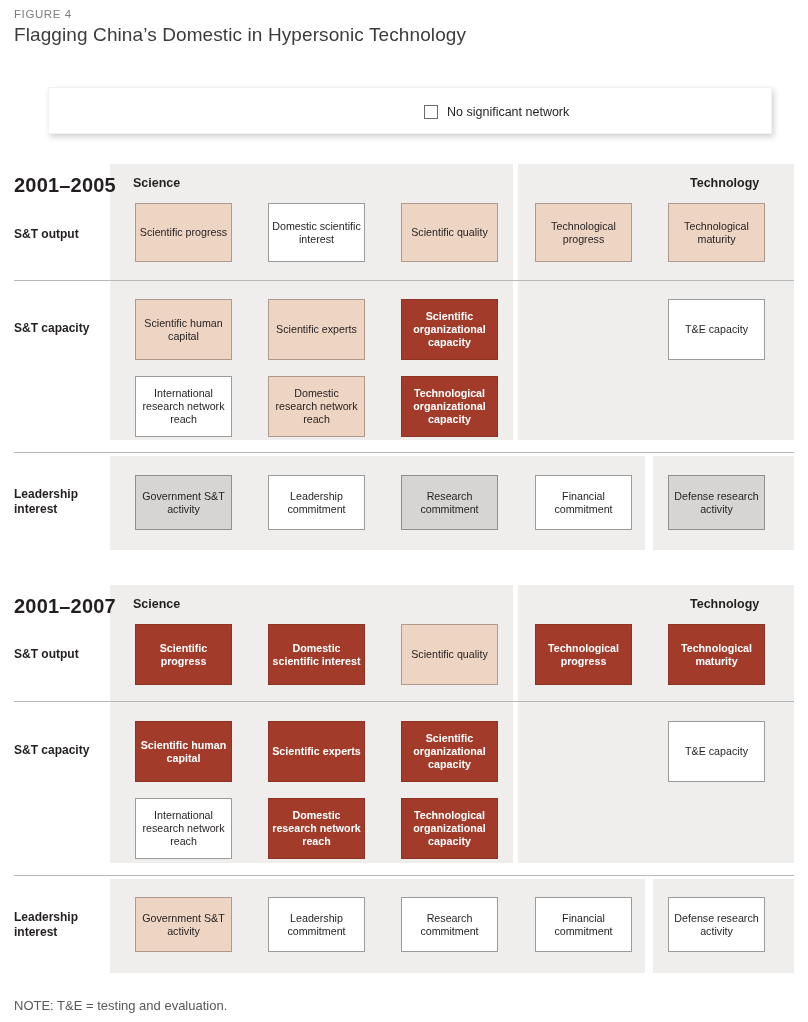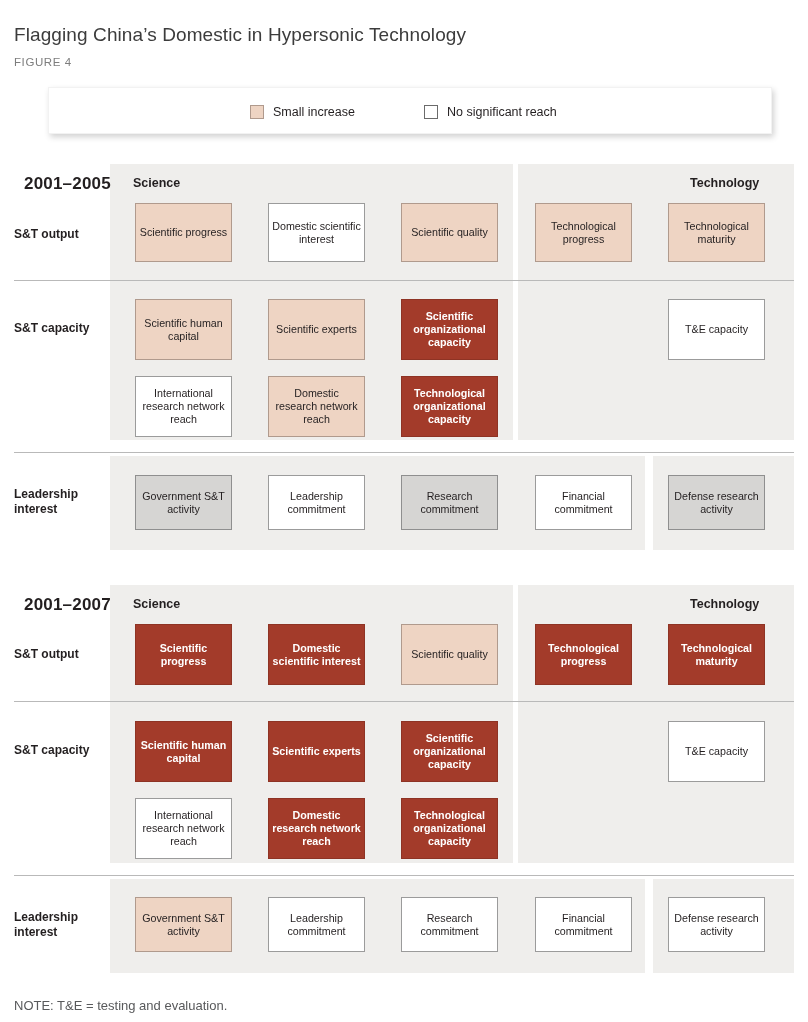--- a/index.html
+++ b/index.html
@@ -17,21 +17,20 @@
   }
 
   
   .fig-label {
     position: absolute;
     left: 14px;
     top: 8px;
     font-size: 11.5px;
     letter-spacing: 0.6px;
     color: #7d7d7d;
-    margin-top: 48px;
   }
   .fig-title {
     position: absolute;
     left: 14px;
     top: 24px;
     font-size: 19px;
     color: #3c3c3c;
     letter-spacing: 0.1px;
     white-space: nowrap;
   }
@@ -92,22 +91,22 @@
     position: absolute;
     left: 14px;
     width: 100px;
     font-size: 12px;
     font-weight: bold;
     color: #231f20;
     line-height: 15px;
   }
   .period {
     position: absolute;
-    left: 24px;
-    font-size: 17px;
+    left: 14px;
+    font-size: 20px;
     font-weight: bold;
     color: #231f20;
     letter-spacing: 0.2px;
   }
   .secthead {
     position: absolute;
     font-size: 12.5px;
     font-weight: bold;
     color: #231f20;
   }
@@ -142,27 +141,23 @@
     color: #58595b;
   }
 </style>
 </head>
 <body>
 
 <div class="fig-label">FIGURE 4</div>
 <div class="fig-title">Flagging China’s Domestic in Hypersonic Technology</div>
 
 <div class="legend">
-  <div class="legend-item i1">
-    <span class="swatch" style="background: rgb(238, 212, 195); border: 1px solid rgb(176, 154, 141);"></span>
-    <span>Small increase</span>
-  </div>
   <div class="legend-item i2">
     <span class="swatch" style="background: rgb(255, 255, 255); border: 1px solid rgb(107, 107, 107);"></span>
-    <span>No significant reach</span>
+    <span>No significant network</span>
   </div>
 </div>
 
 <div id="panels-root">
     <div class="panel">
       <div class="band" style="left: 110px; top: 164px; width: 403px; height: 276px; background: rgb(239, 238, 236);"></div>
       <div class="band" style="left: 518px; top: 164px; width: 276px; height: 276px; background: rgb(239, 238, 236);"></div>
       <div class="band" style="left: 110px; top: 456px; width: 535px; height: 94px; background: rgb(239, 238, 236);"></div>
       <div class="band" style="left: 653px; top: 456px; width: 141px; height: 94px; background: rgb(239, 238, 236);"></div>
       <div class="rowline" style="top: 280px;"></div>

